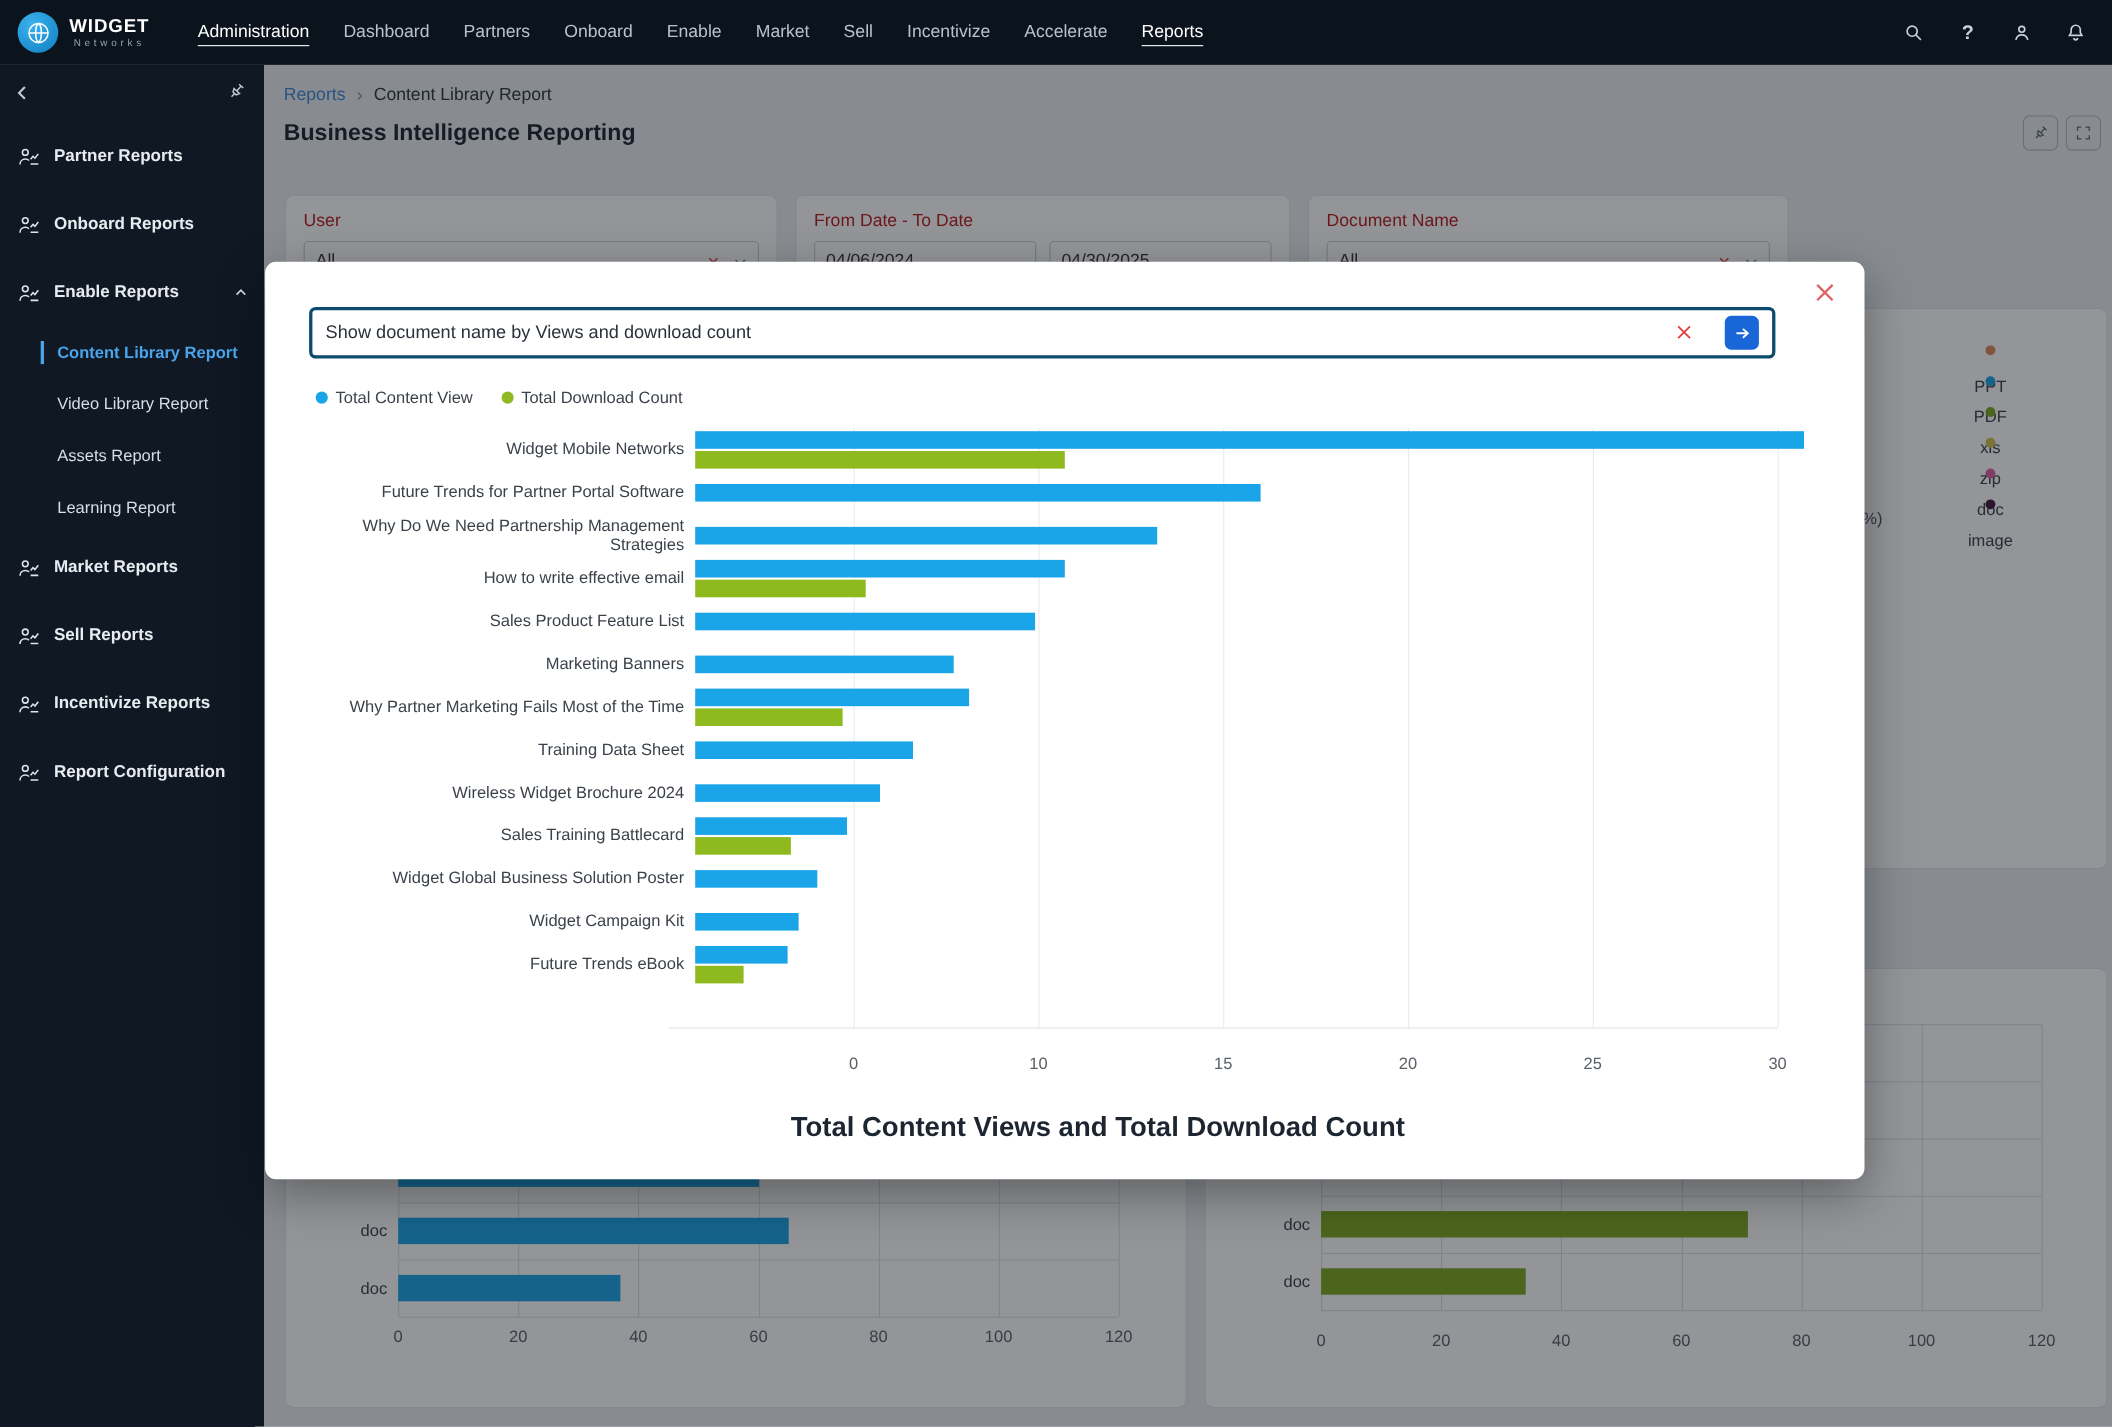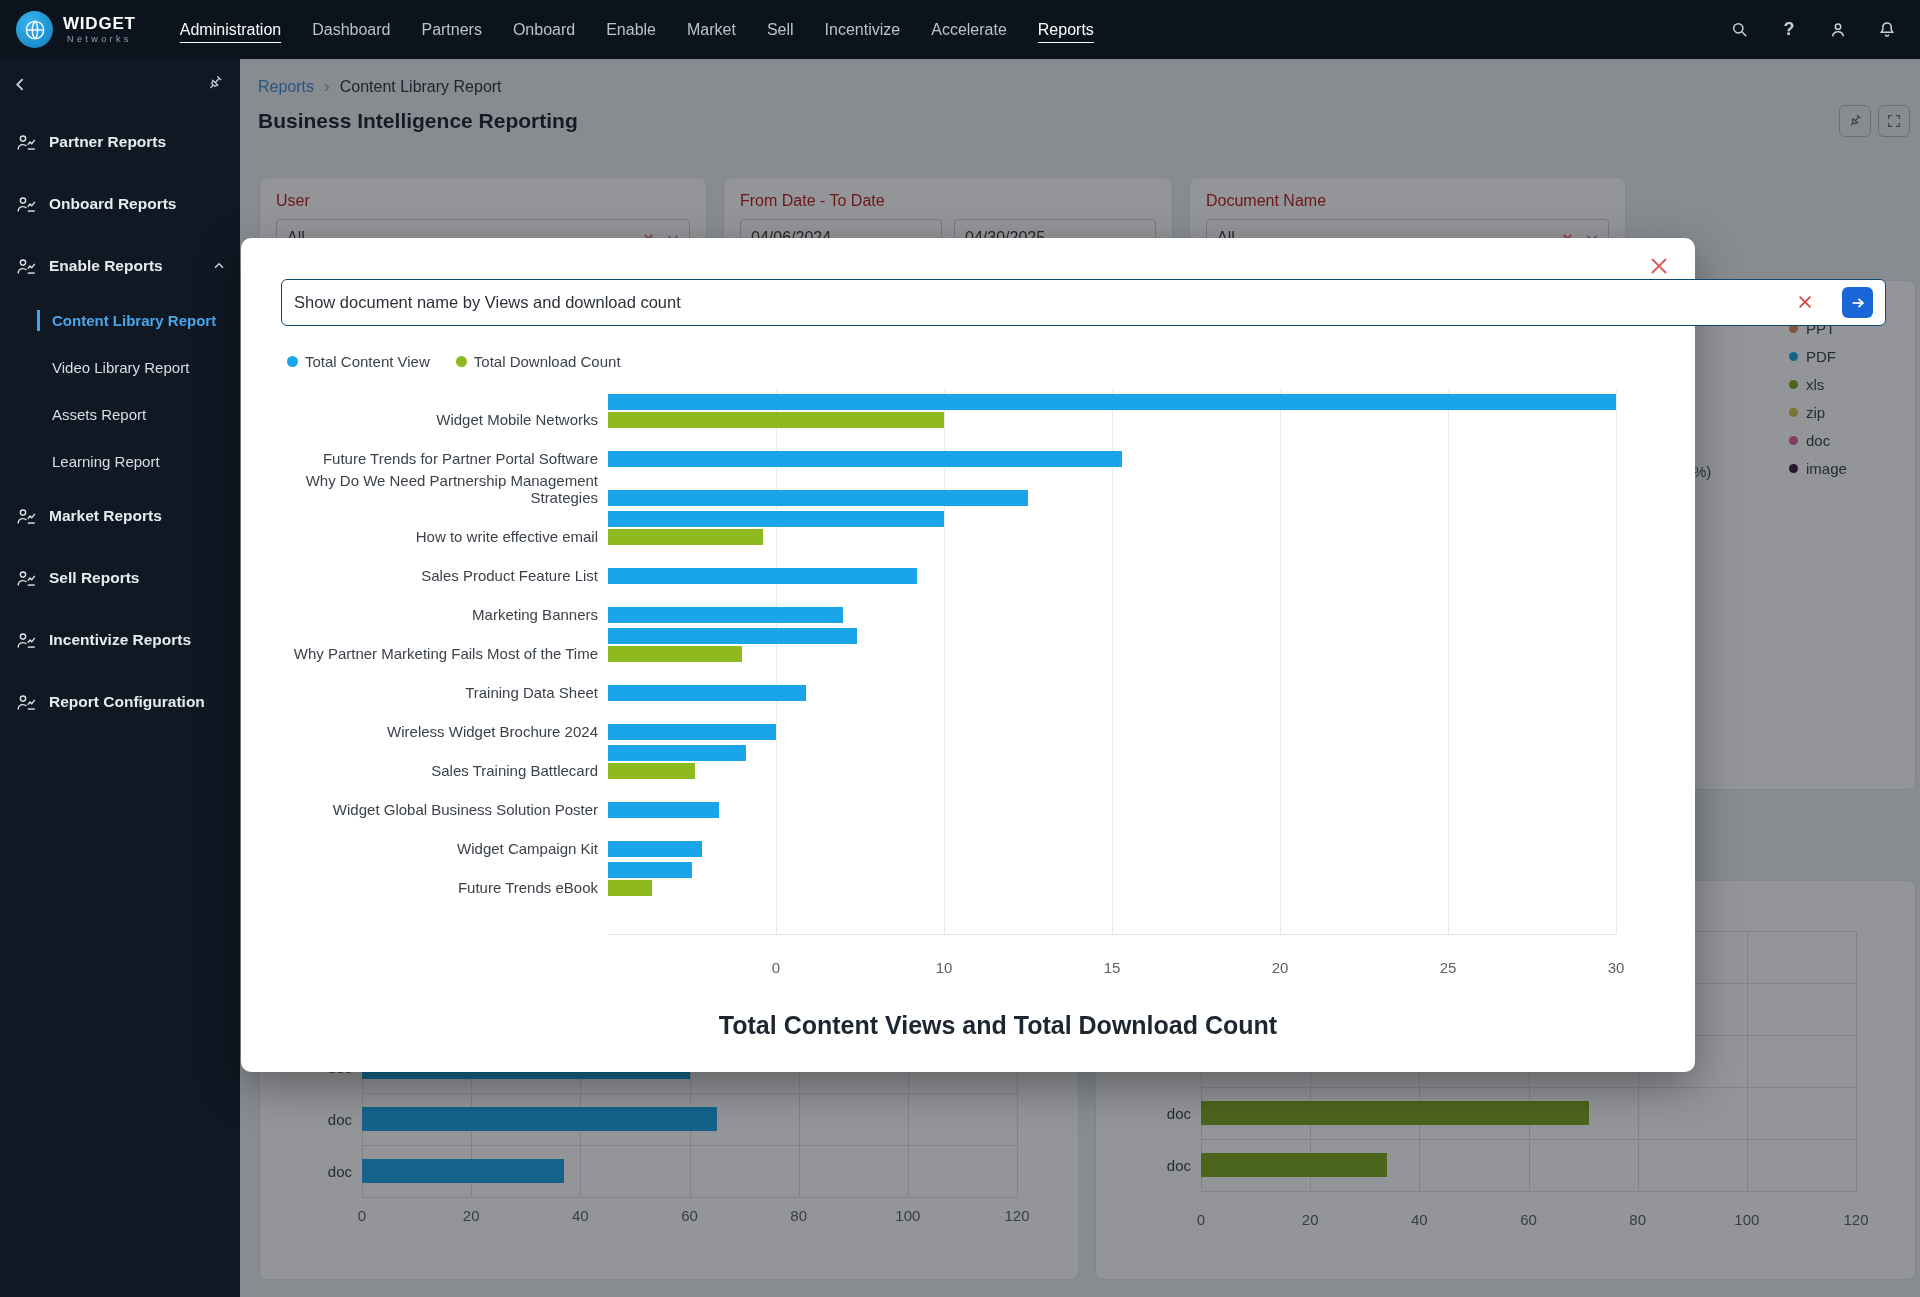--- a/index.html
+++ b/index.html
@@ -48,49 +48,49 @@
   .flabel{font-size:16px;color:#b91c1c;margin-bottom:9px;}
   .finput{height:38px;border:1px solid #c8ced5;border-radius:4px;display:flex;align-items:center;padding:0 10px;font-size:16px;color:#333;background:#fff;cursor:pointer;}
   .spacer{flex:1;}
   .fx,.fcaret{display:flex;align-items:center;cursor:pointer;}
   .fcaret{margin-left:12px;}
   .date-pair{display:flex;gap:12px;}
   .date-pair .finput{flex:1;}
 
   .legend-card{position:absolute;left:1400px;top:221px;width:276px;height:510px;background:#fff;border:1px solid #e2e5e9;border-radius:8px;}
   #ft-items{position:absolute;left:148px;top:33px;}
-  .lt-item{display:flex;align-items:center;gap:8px;height:28px;font-size:15px;color:#3a424c;}
+  .lt-item{display:flex;align-items:center;gap:20px;height:28px;font-size:15px;color:#3a424c;flex-direction:column;}
   .lt-dot{width:9px;height:9px;border-radius:50%;flex:none;}
   .frag{position:absolute;font-size:15px;color:#4a5158;}
 
   .chart-card{position:absolute;background:#fff;border:1px solid #e2e5e9;border-radius:8px;}
   #chart-left{left:19px;top:941px;width:820px;height:280px;}
   #chart-right{left:855px;top:821px;width:821px;height:400px;}
   .plot{position:absolute;}
   .vline{position:absolute;top:0;width:1px;height:100%;background:#dde1e6;}
   .hline{position:absolute;left:0;height:1px;width:100%;background:#dde1e6;}
   .hbar2{position:absolute;height:24px;}
   .doc-lbl{position:absolute;width:40px;text-align:right;font-size:15px;color:#3c434b;}
   .btick{position:absolute;transform:translateX(-50%);font-size:15px;color:#5a6168;}
 
   
   .overlay{position:absolute;left:240px;top:59px;width:1680px;height:1238px;background:rgba(16,20,27,.45);z-index:5;}
   .modal{position:absolute;left:241px;top:238px;width:1454px;height:834px;background:#fff;border-radius:10px;box-shadow:0 14px 44px rgba(0,0,0,.35);z-index:10;}
   .modal-close{position:absolute;top:16px;right:22px;width:26px;height:26px;cursor:pointer;display:flex;}
-  .searchbar{position:absolute;left:40px;top:41px;width:1605px;height:47px;border:1px solid #0c4a6e;border-radius:6px;display:flex;align-items:center;padding:0 12px;background:#fff;justify-content:center;}
+  .searchbar{position:absolute;left:40px;top:41px;width:1333px;height:47px;border:3px solid #0c4a6e;border-radius:6px;display:flex;align-items:center;padding:0 12px;background:#fff;justify-content:center;}
   .search-input{flex:1;border:none;outline:none;font-size:16.5px;color:#2b313a;font-family:inherit;background:transparent;}
   .clear-x{width:20px;height:20px;margin-right:26px;cursor:pointer;display:flex;}
   .go-btn{width:31px;height:31px;border-radius:6px;background:#1866d8;display:flex;align-items:center;justify-content:center;cursor:pointer;flex:none;}
   .m-legend{position:absolute;left:46px;top:115px;display:flex;gap:26px;}
   .m-leg-item{display:flex;align-items:center;gap:7px;font-size:15px;color:#3c434b;}
   .m-dot{width:11px;height:11px;border-radius:50%;display:inline-block;}
   .chartwrap{position:absolute;left:0;top:151px;width:100%;}
   .m-grid{position:absolute;left:367px;top:0;width:1008px;height:546px;border-bottom:1px solid #dfe3e7;}
   .gline{position:absolute;top:0;width:1px;height:100%;background:#e7eaee;}
-  .crow{height:39px;display:flex;align-items:flex-end;position:relative;}
+  .crow{height:39px;display:flex;align-items:center;position:relative;margin-left:24px;}
   .clbl{width:367px;padding-right:10px;text-align:right;font-size:15px;color:#3b424a;flex:none;}
   .cbars{width:1008px;display:flex;flex-direction:column;justify-content:center;gap:2px;flex:none;position:relative;}
   .hbar{height:16px;}
   .xticks{position:absolute;left:0;top:570px;width:100%;height:20px;}
   .xtick{position:absolute;transform:translateX(-50%);font-size:15px;color:#5a6168;}
   .chart-title{position:absolute;left:60px;top:773px;width:1394px;text-align:center;font-size:25px;font-weight:bold;color:#1c2530;}
 </style>
 </head>
 <body>
 

